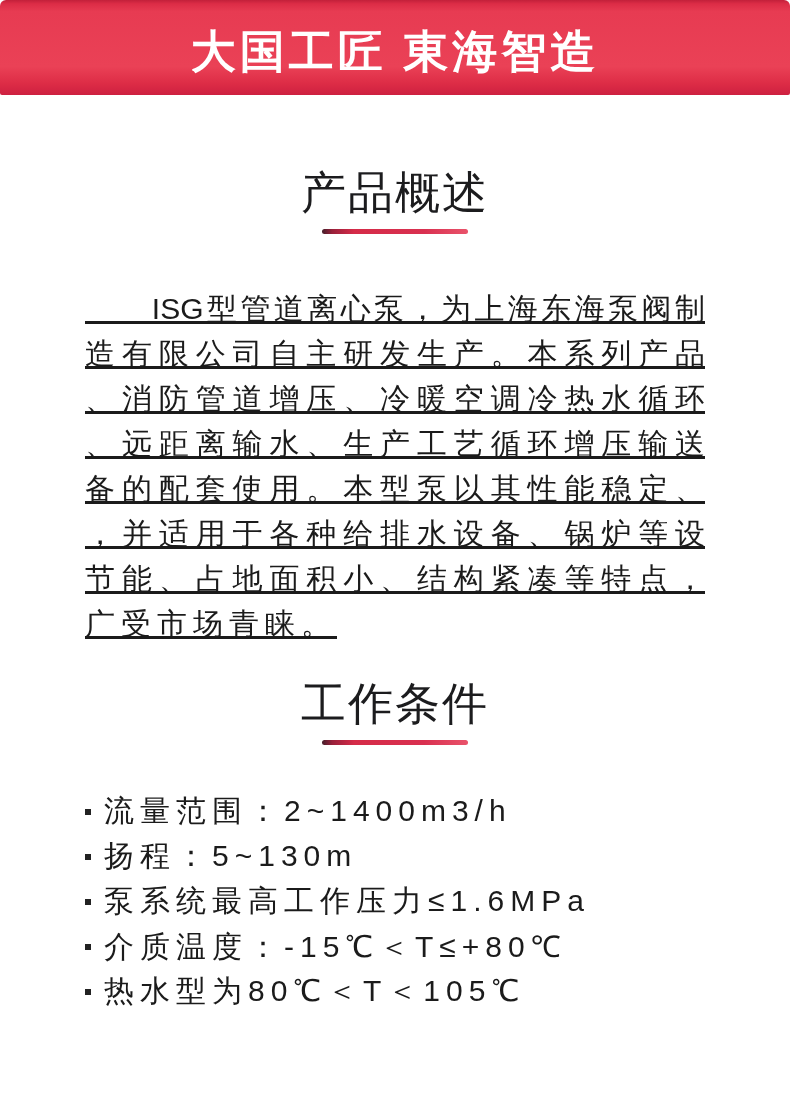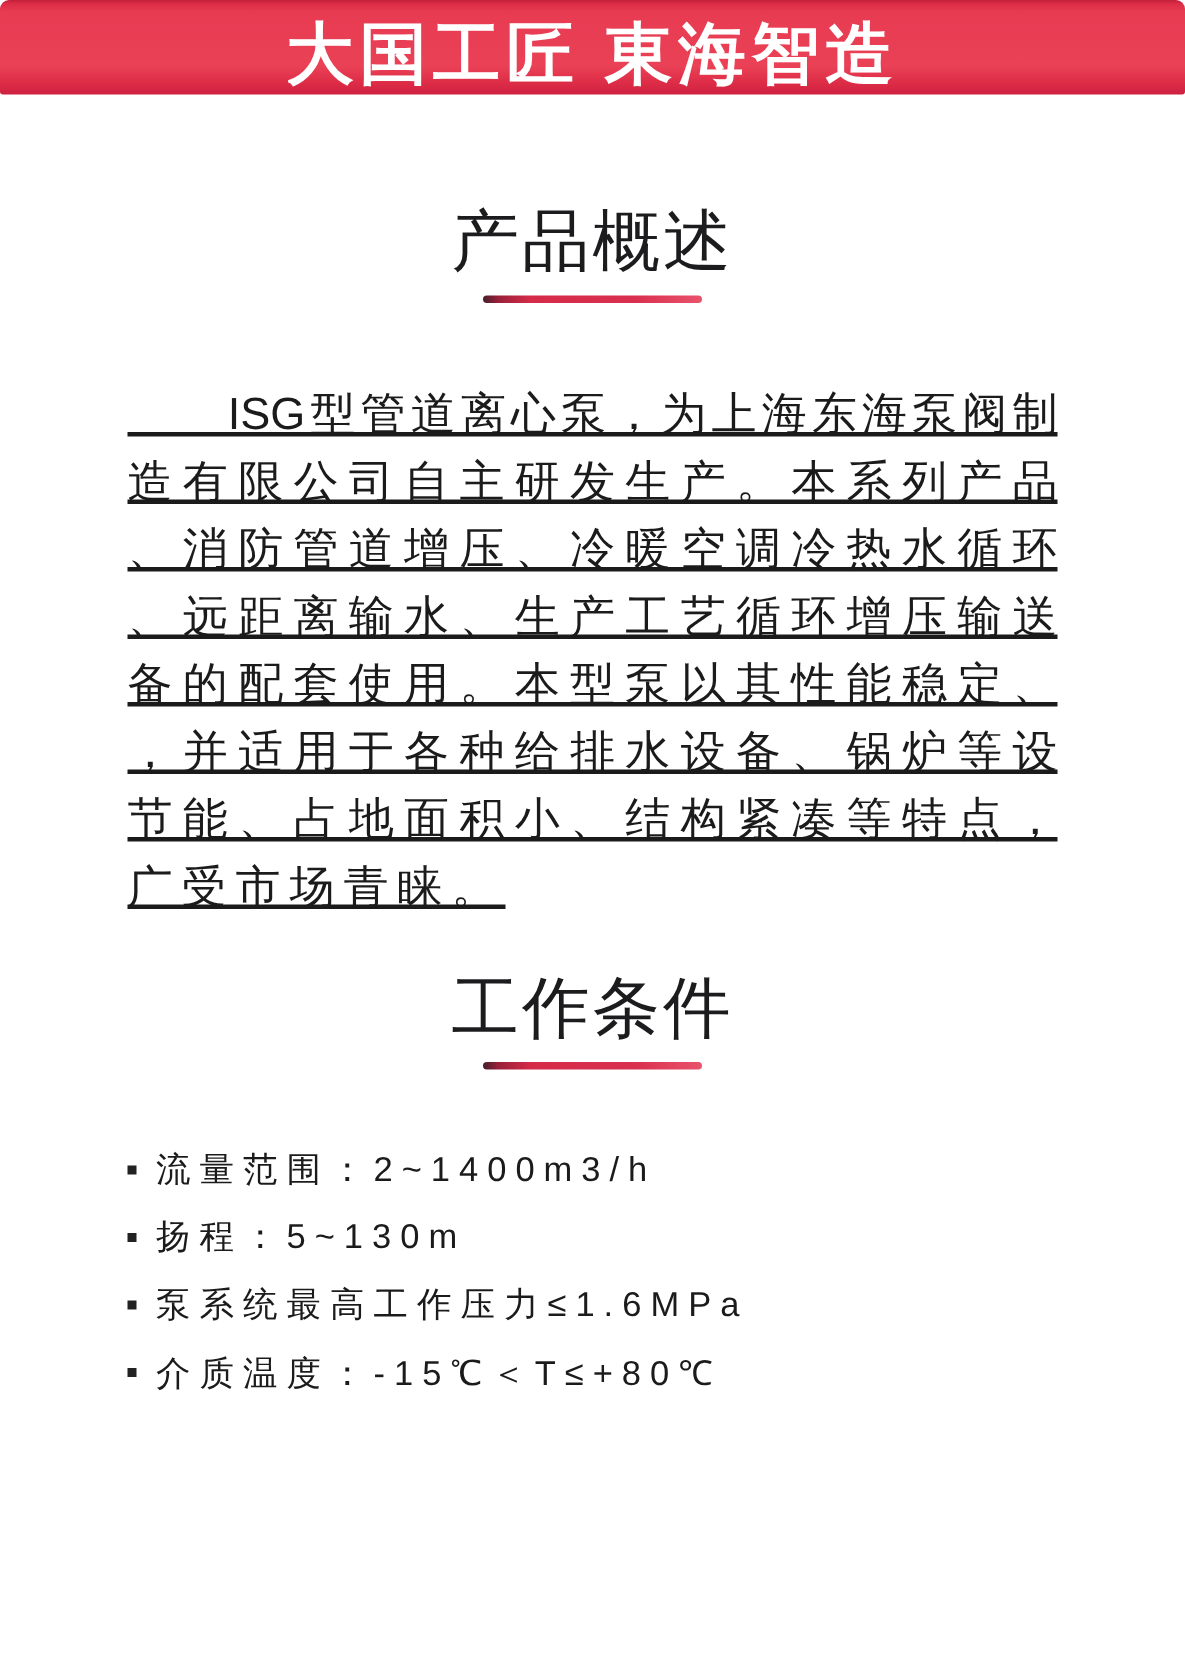--- a/index.html
+++ b/index.html
@@ -8,21 +8,21 @@
     width: 790px;
     height: 1102px;
     background: #ffffff;
     overflow: hidden;
     font-family: "Liberation Sans", sans-serif;
     color: var(--text-dark, #1b1b1b);
   }
 
   
   .banner {
-    height: 63px;
+    height: 95px;
     width: 100%;
     border-radius: 6px 6px 2px 2px;
     background: linear-gradient(180deg,
       #c2203a 0%, #dc2c46 4%,
       var(--banner-red, #e73b52) 12%,
       #ea4156 70%, #dd2c46 88%, #cd2040 100%);
     display: flex;
     align-items: center;
     justify-content: center;
     box-sizing: border-box;
@@ -91,21 +91,21 @@
     height: 45px;
   }
   .dot {
     width: 6px;
     height: 6px;
     background: #222222;
     margin-right: 13px;
     flex: none;
   }
   .spec-text {
-    font-size: 23px;
+    font-size: 30px;
     letter-spacing: 6px;
     font-weight: 500;
     white-space: nowrap;
     color: #1b1b1b;
   }
 </style>
 </head>
 <body>
 
 <div class="page">
@@ -144,16 +144,20 @@
         <span class="spec-text">扬程：5~130m</span>
       </li>
       <li class="spec-item">
         <span class="dot"></span>
         <span class="spec-text">泵系统最高工作压力≤1.6MPa</span>
       </li>
       <li class="spec-item">
         <span class="dot"></span>
         <span class="spec-text">介质温度：-15℃＜T≤+80℃</span>
       </li>
+      <li class="spec-item">
+        <span class="dot"></span>
+        <span class="spec-text">热水型为80℃＜T＜105℃</span>
+      </li>
     </ul>
   </section>
 
 </div>
 
 </body></html>

